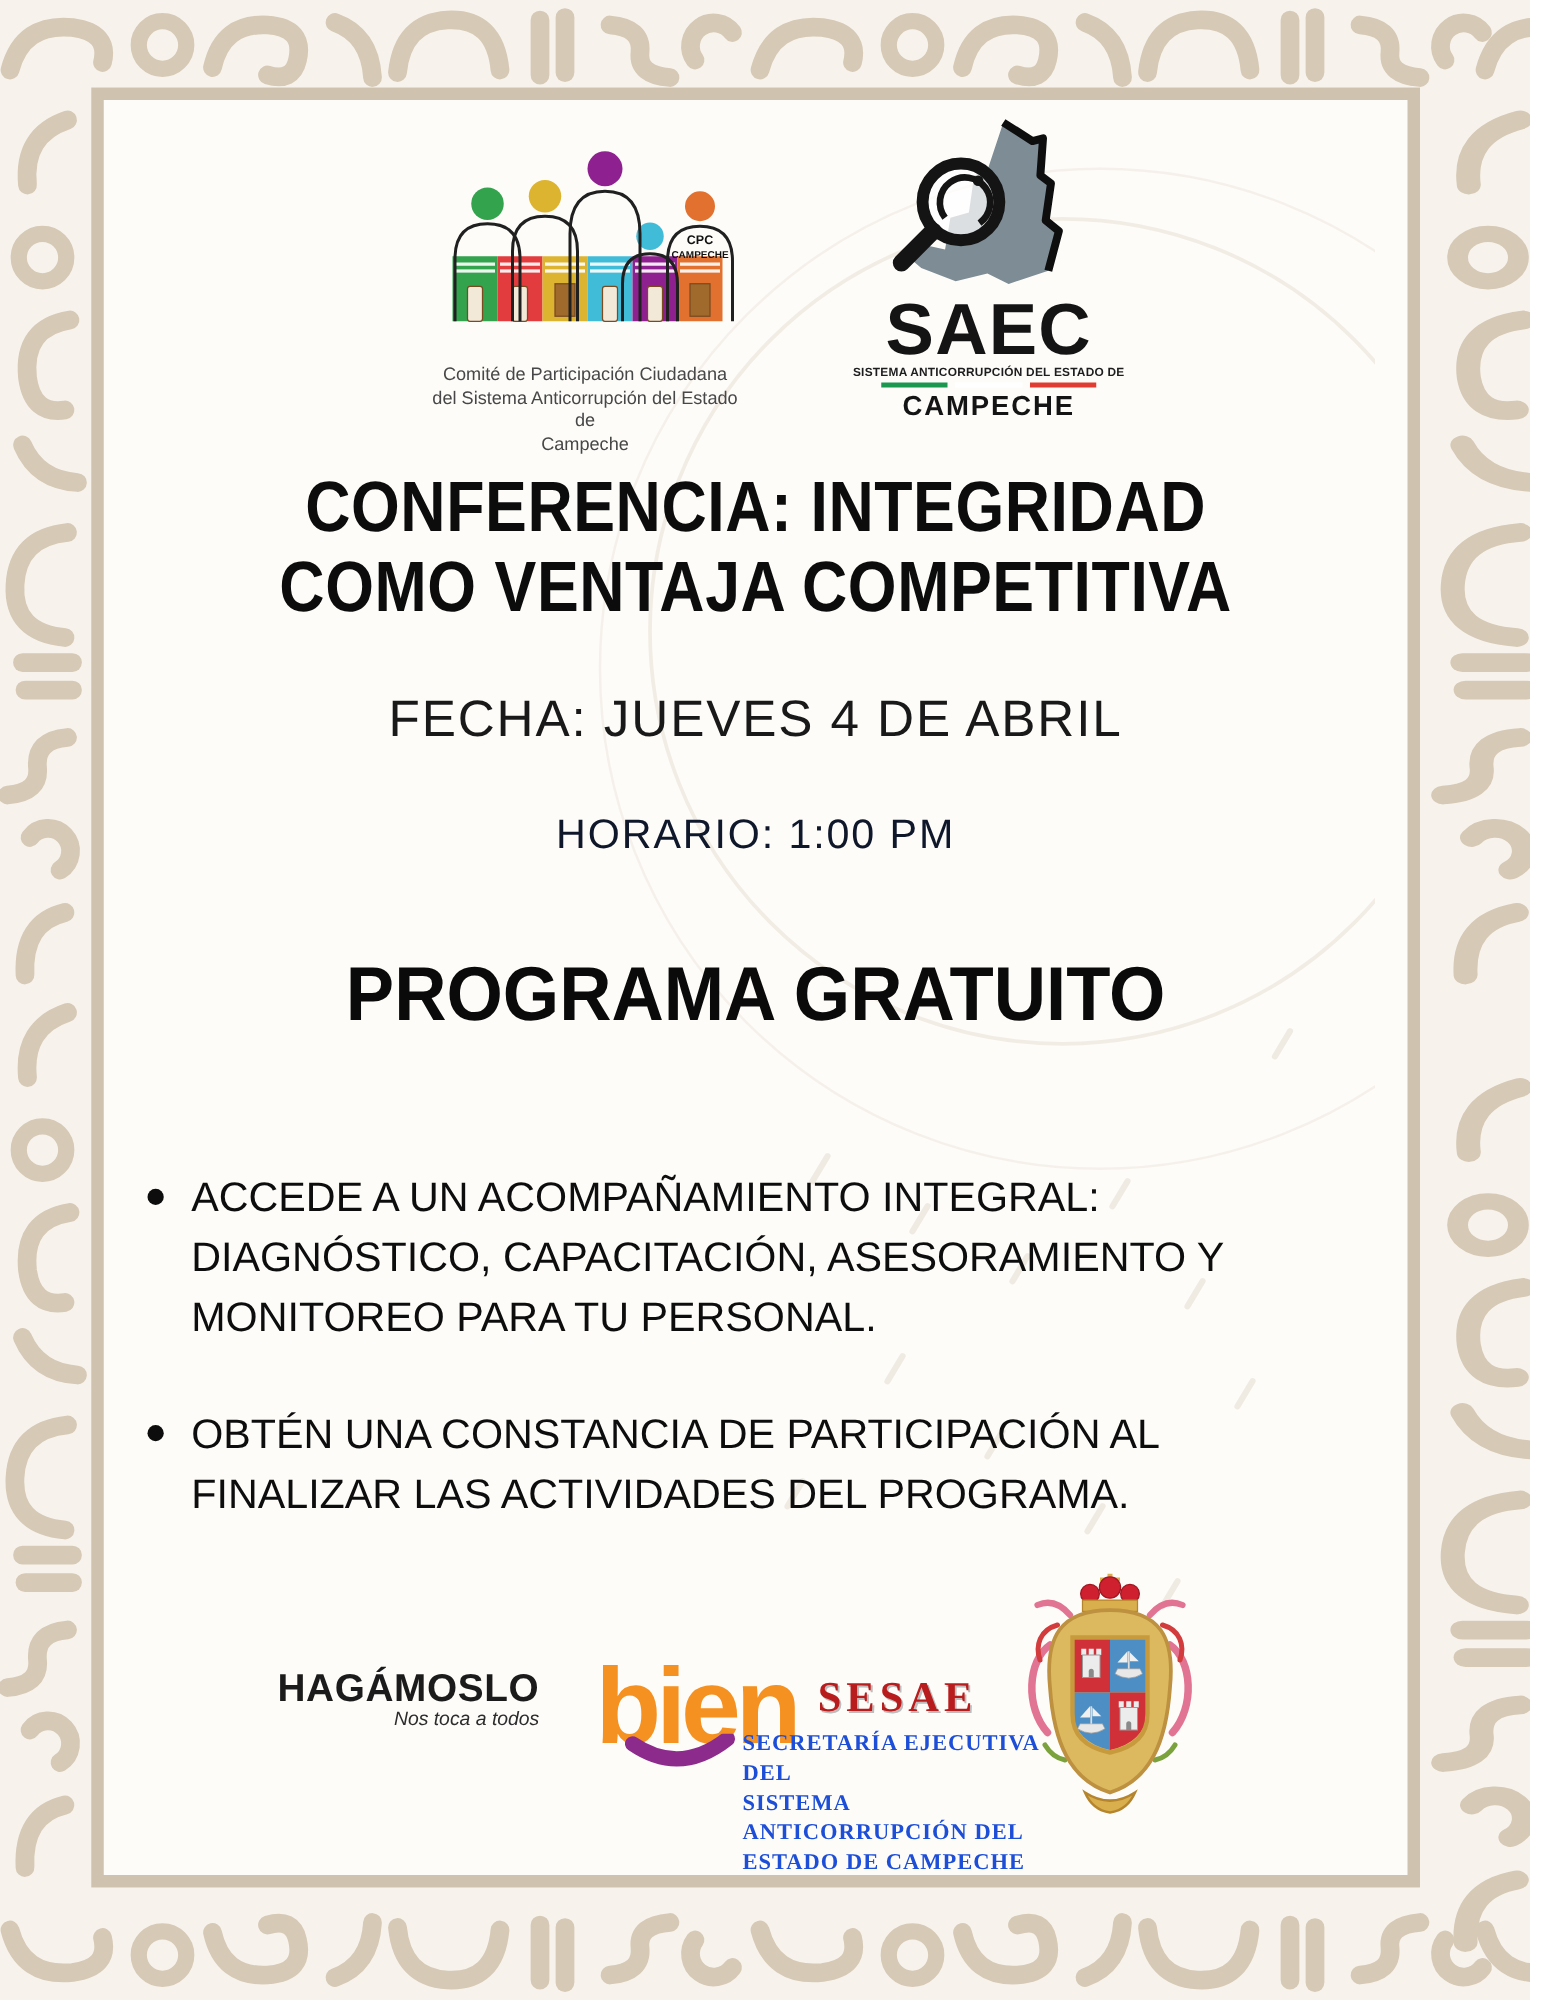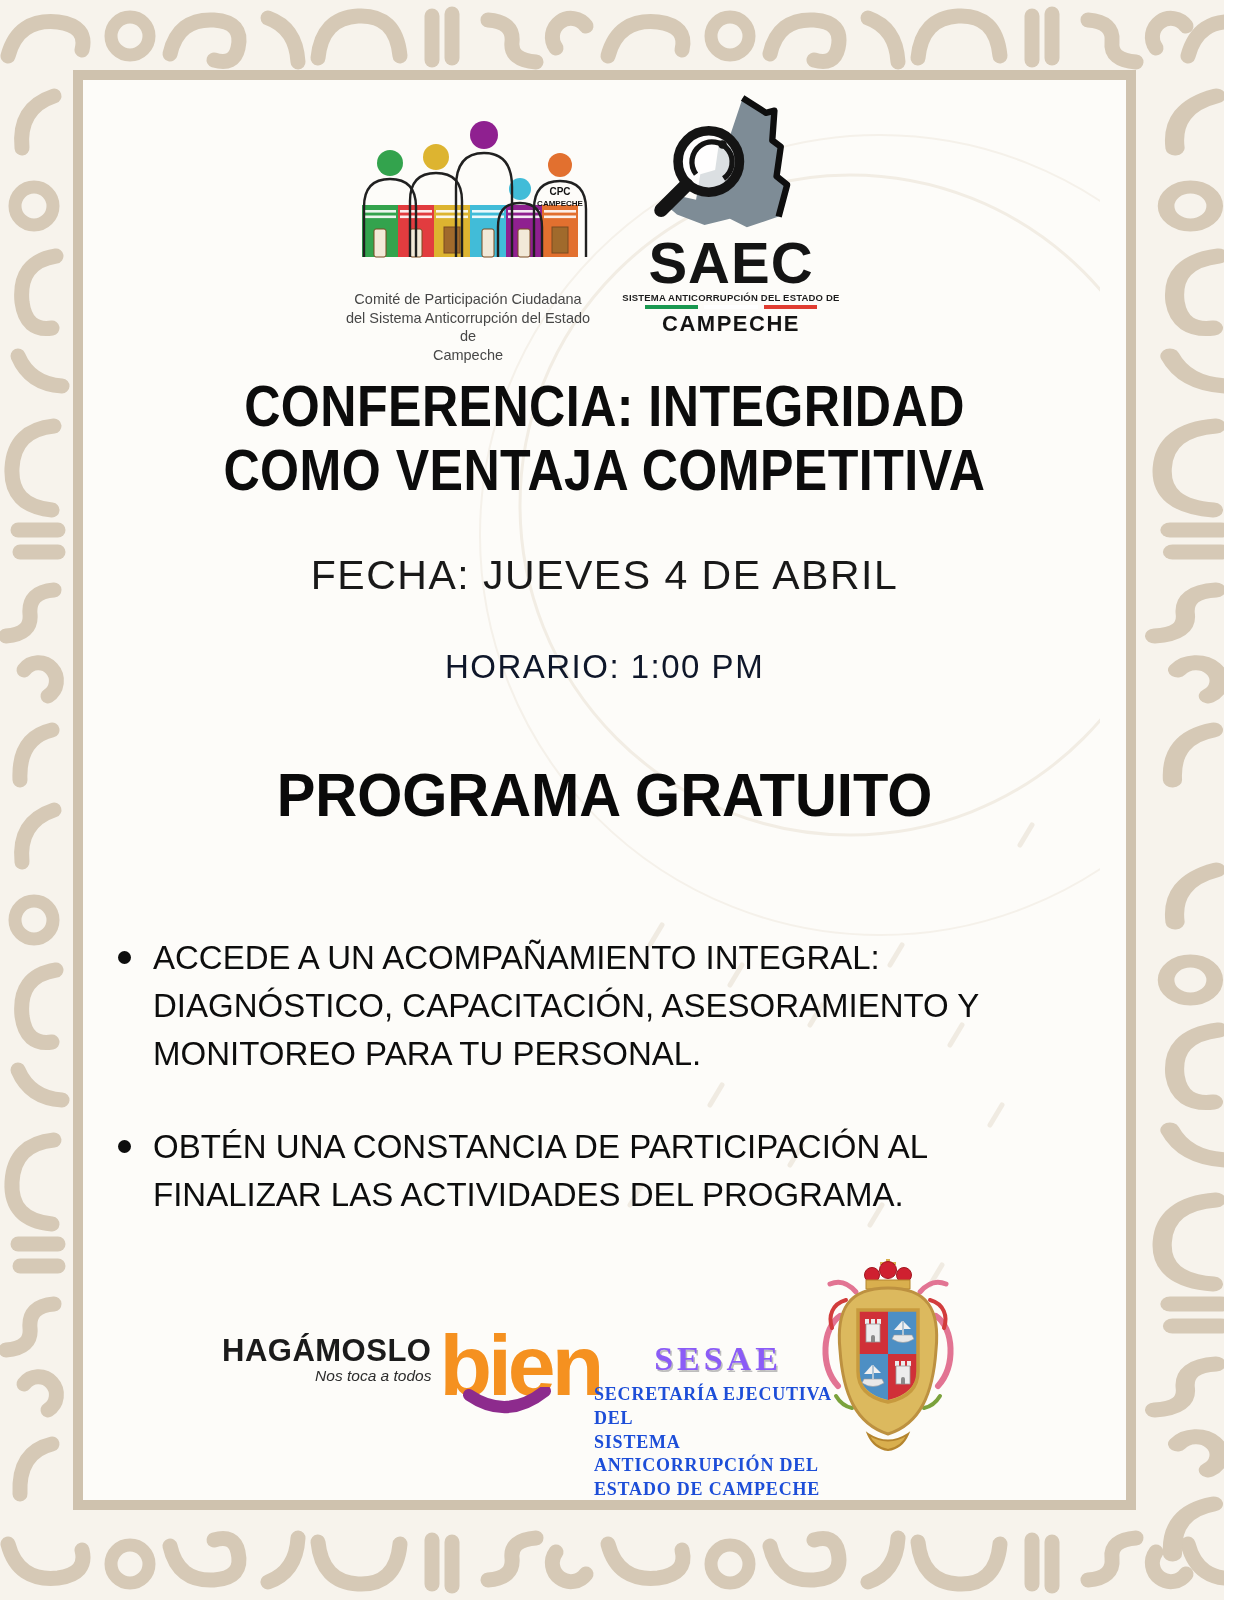--- a/index.html
+++ b/index.html
@@ -12,21 +12,21 @@
     position:absolute;left:73px;top:70px;width:1063px;height:1440px;
     box-sizing:border-box;background:#fdfcf9;border:10px solid #cfc2ae;z-index:1;
   }
   .wm-svg{position:absolute;left:90px;top:85px;z-index:2;pointer-events:none;}
   .content{position:absolute;left:0;top:0;width:1236px;height:1600px;z-index:3;}
   .abs{position:absolute;}
 
   
   .cpc{left:336px;top:120px;width:264px;text-align:center;}
   .cpc-caption{font-size:14.5px;line-height:1.28;color:#474747;margin-top:14px;}
-  .saec{left:621px;top:94px;width:220px;text-align:center;}
+  .saec{left:681px;top:94px;width:220px;text-align:center;}
   .saec-acronym{font-size:58px;font-weight:900;letter-spacing:1px;line-height:.92;color:#141414;margin-top:-14px;}
   .saec-tagline{font-size:9.5px;font-weight:700;letter-spacing:.2px;color:#1d1d1d;margin-top:3px;}
   .flagbar{display:flex;height:4px;margin:2px 24px 2px 24px;}
   .flagbar .g{flex:1;background:#1a9850;margin-right:6px;}
   .flagbar .w{flex:1;background:#ffffff;}
   .flagbar .r{flex:1;background:#e03c31;margin-left:6px;}
   .saec-state{font-size:22px;font-weight:800;letter-spacing:1.5px;color:#141414;margin-top:2px;}
 
   
   .title{left:73px;top:374px;width:1063px;text-align:center;font-size:57px;font-weight:800;
@@ -37,30 +37,30 @@
          letter-spacing:1.5px;color:#0f172a;}
   .programa{left:73px;top:760px;width:1063px;text-align:center;font-size:61px;font-weight:900;
          color:#0a0a0a;transform:scaleX(.95);transform-origin:50% 0;}
 
   .bullets{left:118px;top:934px;width:980px;}
   .bullet{display:flex;margin-bottom:44px;}
   .dot{width:13px;height:13px;border-radius:50%;background:#0d0d0d;margin-top:17px;margin-right:22px;flex:none;}
   .bullet-text{width:860px;font-size:33px;font-weight:400;line-height:1.46;color:#0d0d0d;}
 
   
-  .hagamoslo{left:222px;top:1332px;display:flex;align-items:flex-end;}
+  .hagamoslo{left:222px;top:1332px;display:flex;align-items:flex-end;gap:37px;}
   .hg-left{text-align:right;padding-bottom:14px;}
   .hg-word1{font-size:31px;font-weight:800;letter-spacing:.5px;color:#1b1b1b;line-height:1;}
   .hg-tagline{font-size:15.5px;color:#2c2c2c;margin-top:1px;font-style:italic;}
   .hg-bien{position:relative;margin-left:8px;font-size:86px;font-weight:700;letter-spacing:-4px;
            line-height:.78;color:#f59120;}
   .hg-smile{position:absolute;left:22px;bottom:-22px;}
 
   .sesae{left:594px;top:1340px;width:248px;font-family:"Liberation Serif",serif;}
-  .sesae-acronym{font-size:34px;font-weight:700;letter-spacing:4px;color:#8b5cf6;text-align:center;
+  .sesae-acronym{font-size:34px;font-weight:700;letter-spacing:4px;color:#b91c1c;text-align:center;
                  text-shadow:1.5px 1.5px 0 #bdbdbd;}
   .sesae-caption{font-size:18px;font-weight:700;line-height:1.32;letter-spacing:.8px;color:#1d4ed8;margin-top:5px;}
 
   .escudo{left:816px;top:1258px;}
 </style>
 </head>
 <body>
 
 <div class="poster">
 

